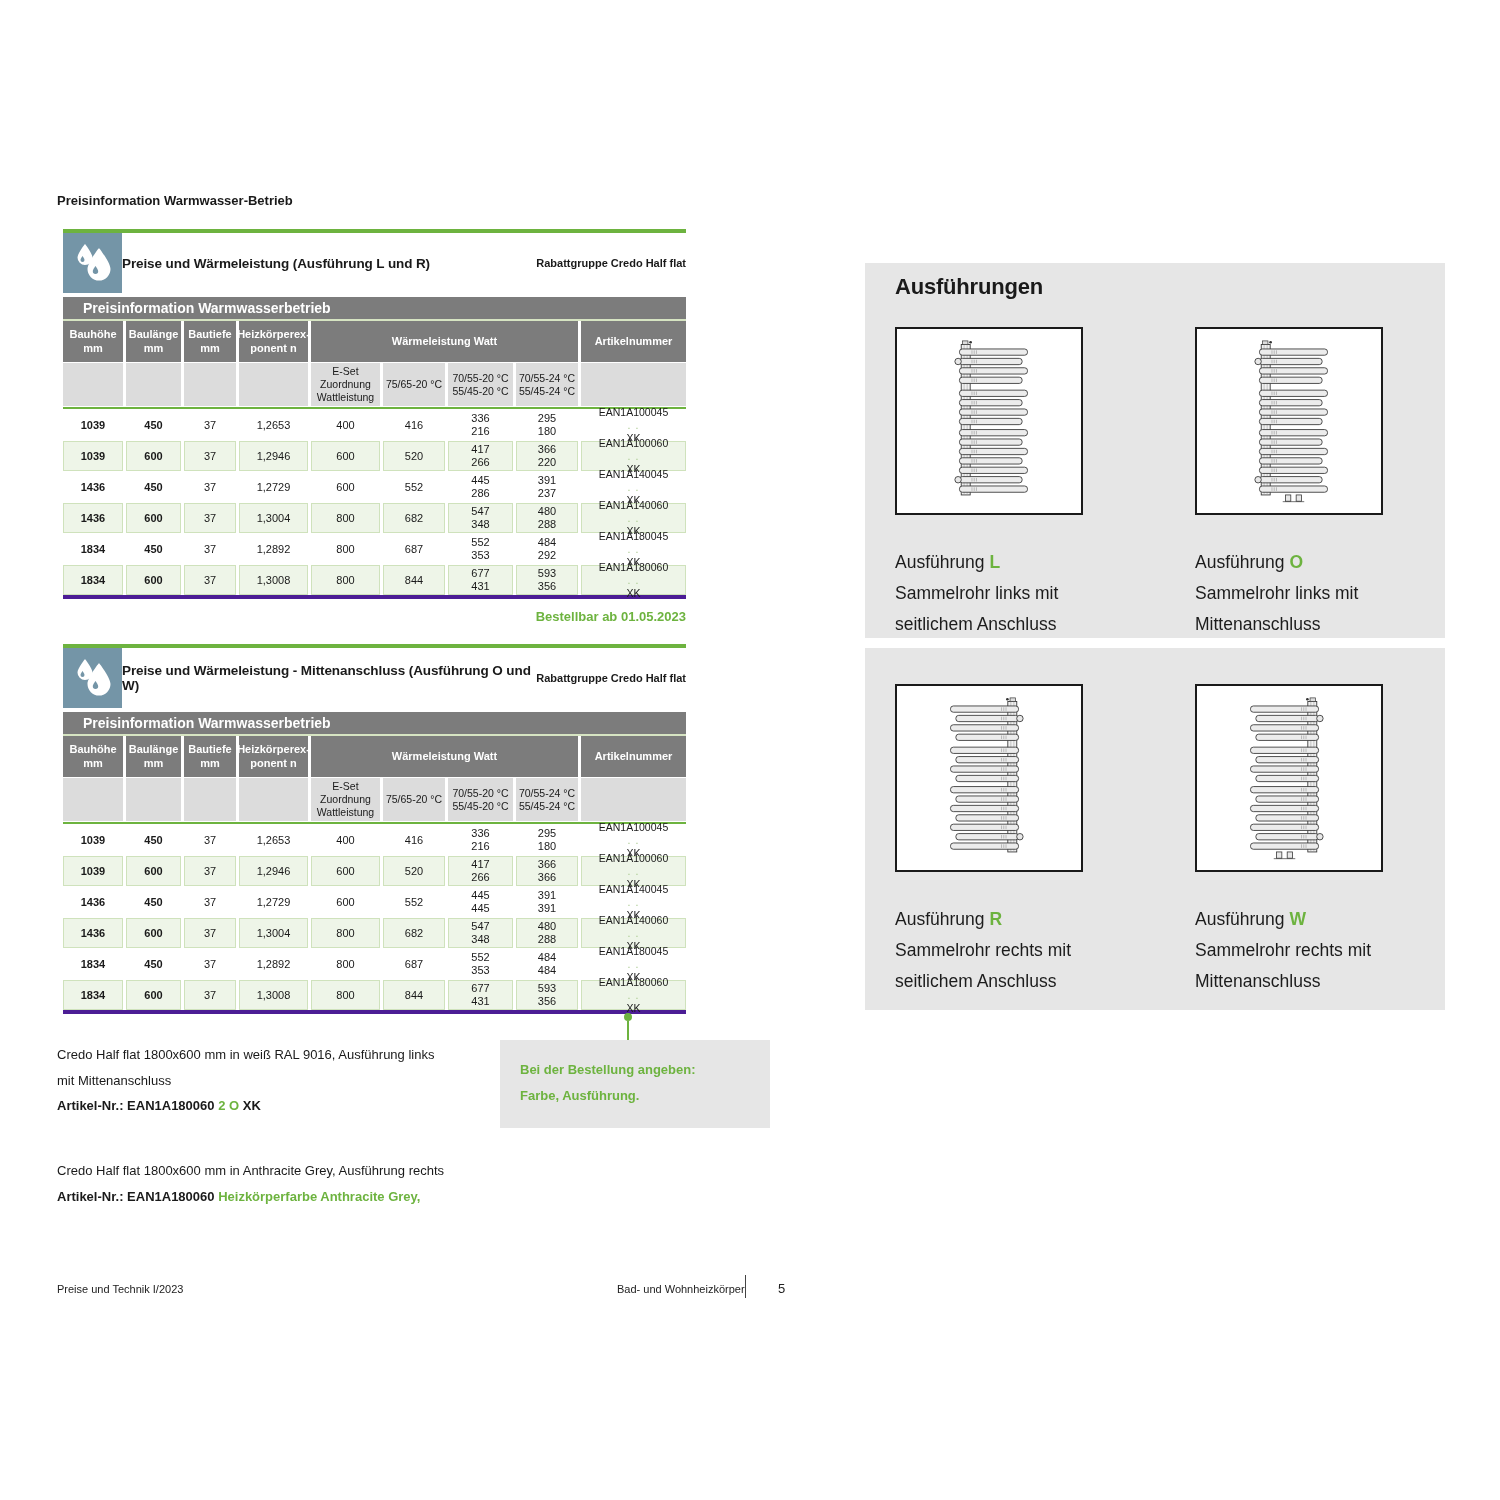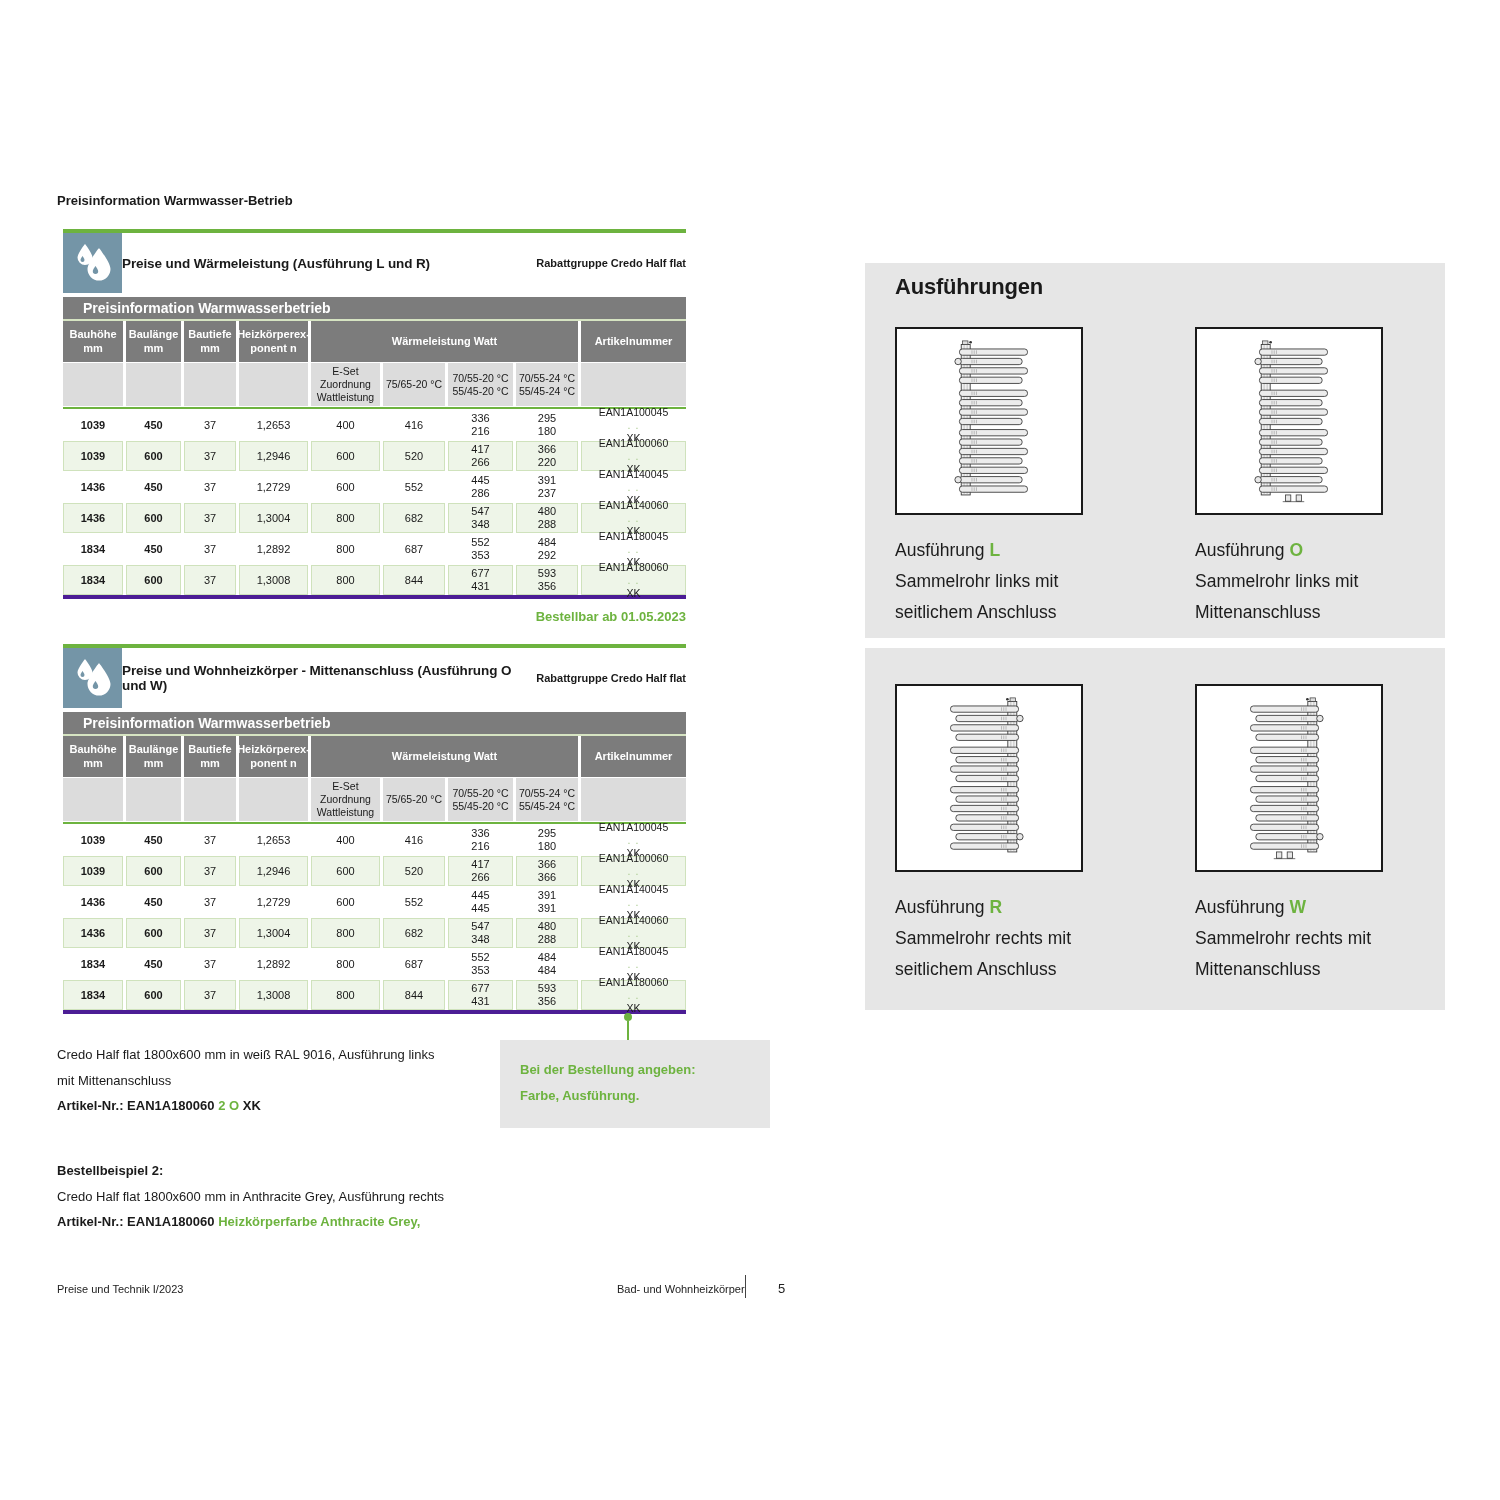--- a/index.html
+++ b/index.html
@@ -73,21 +73,21 @@
   #p1{top:263px;height:375px}
   #p2{top:648px;height:362px}
   .pheading{position:absolute;left:895px;top:274px;font-size:22px;font-weight:bold;letter-spacing:-0.2px;}
   .variant{position:absolute;width:260px;}
   #v0{left:895px;top:327px}
   #v1{left:1195px;top:327px}
   #v2{left:895px;top:684px}
   #v3{left:1195px;top:684px}
   .vbox{box-sizing:border-box;width:188px;height:188px;background:#fff;border:2px solid #1a1a1a;
         display:flex;align-items:center;justify-content:center;}
-  .vlabel{margin-top:20px;font-size:17.5px;line-height:31px;color:#1c1c1c;}
+  .vlabel{margin-top:32px;font-size:17.5px;line-height:31px;color:#1c1c1c;}
   .vletter{font-weight:bold;}
 
   
   .footleft{position:absolute;left:57px;top:1283px;font-size:11px;color:#222;}
   .footcenter{position:absolute;left:617px;top:1283px;font-size:11px;color:#222;}
   .footbar{position:absolute;left:745px;top:1275px;width:1px;height:23px;background:#444;}
   .footpage{position:absolute;left:778px;top:1281px;font-size:13px;color:#222;}
 </style>
 </head>
 <body>
@@ -277,21 +277,21 @@
     <div class="greenbar"></div>
     <div class="titleband">
       <div class="tile">
         <svg width="40" height="44" viewBox="0 0 40 44" aria-hidden="true">
           <path d="M12 3 C12 3 4.5 12.5 4.5 16.5 a7.5 7.5 0 0 0 15 0 C19.5 12.5 12 3 12 3 Z" fill="#fff"></path>
           <path d="M9.5 15 C9.5 15 7.5 17.8 7.5 19 a2 2 0 0 0 4 0 C11.5 17.8 9.5 15 9.5 15 Z" fill="#7495a7"></path>
           <path d="M26 7 C26 7 14.5 21.5 14.5 28 a11.5 11.5 0 0 0 23 0 C37.5 21.5 26 7 26 7 Z" fill="#fff"></path>
           <path d="M22.5 25 C22.5 25 19.8 28.6 19.8 30.3 a2.7 2.7 0 0 0 5.4 0 C25.2 28.6 22.5 25 22.5 25 Z" fill="#7495a7"></path>
         </svg>
       </div>
-      <div class="ttitle">Preise und Wohnheizkörper - Mittenanschluss (Ausführung O und W)</div>
+      <div class="ttitle">Preise und Wärmeleistung - Mittenanschluss (Ausführung O und W)</div>
       <div class="trabatt">Rabattgruppe Credo Half flat</div>
     </div>
     <div class="bandgap"></div>
     <div class="band">Preisinformation Warmwasserbetrieb</div>
     <div class="paleline"></div>
     <div class="tgrid" id="grid2">
         <div class="hc">
           <span>Bauhöhe</span>
           <span>mm</span>
         </div>
@@ -461,21 +461,20 @@
     <div>Credo Half flat 1800x600 mm in weiß RAL 9016, Ausführung links</div>
     <div>mit Mittenanschluss</div>
     <div class="bold">
       <span>Artikel-Nr.: EAN1A180060</span>
       <span class="green">2 O</span>
       <span>XK</span>
     </div>
   </div>
 
   <div class="example" id="ex2">
-    <div class="head">Bestellbeispiel 2:</div>
     <div>Credo Half flat 1800x600 mm in Anthracite Grey, Ausführung rechts</div>
     <div class="bold">
       <span>Artikel-Nr.: EAN1A180060</span>
       <span class="green">Heizkörperfarbe Anthracite Grey,</span>
     </div>
   </div>
 
   <div class="panel" id="p1"></div>
   <div class="panel" id="p2"></div>
   <div class="pheading">Ausführungen</div>

